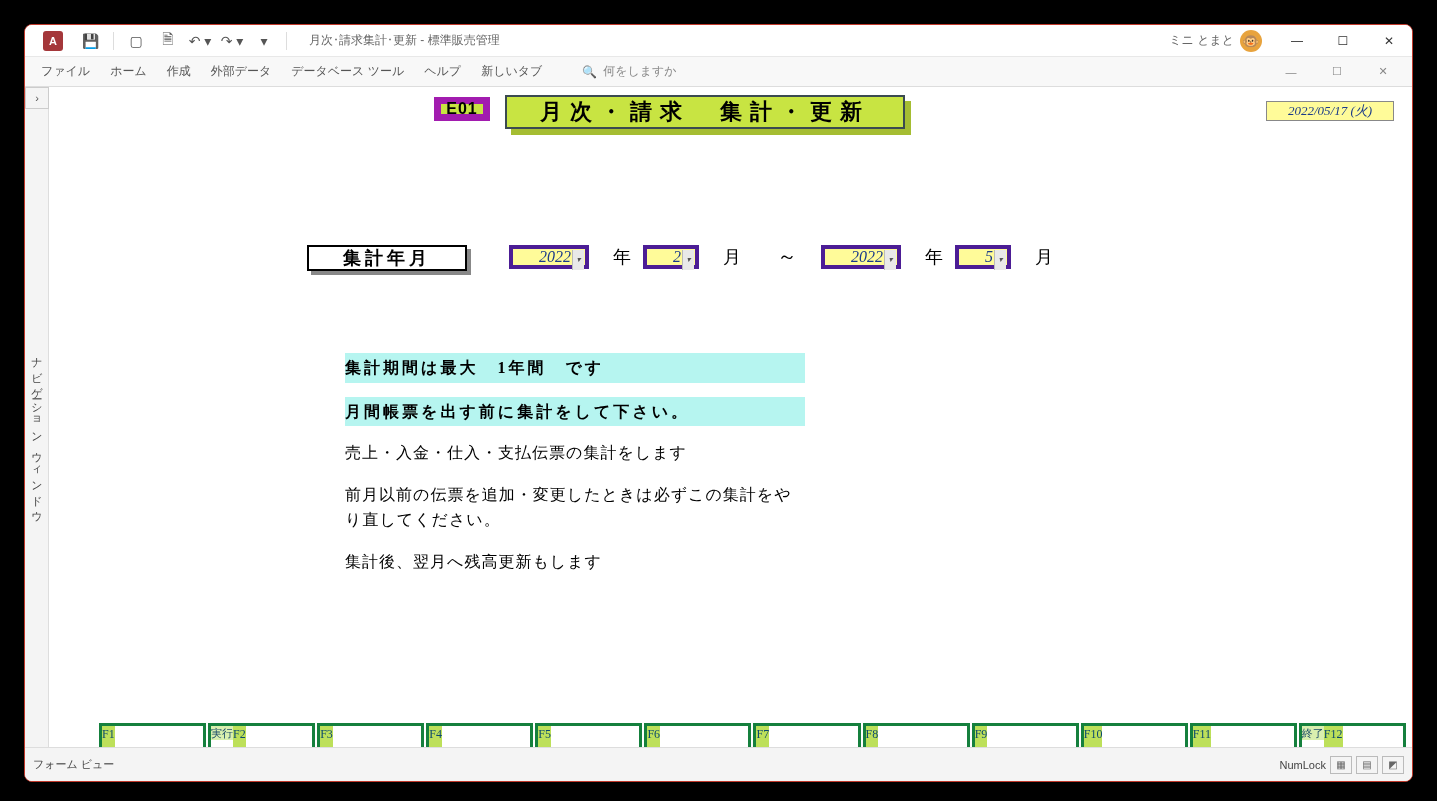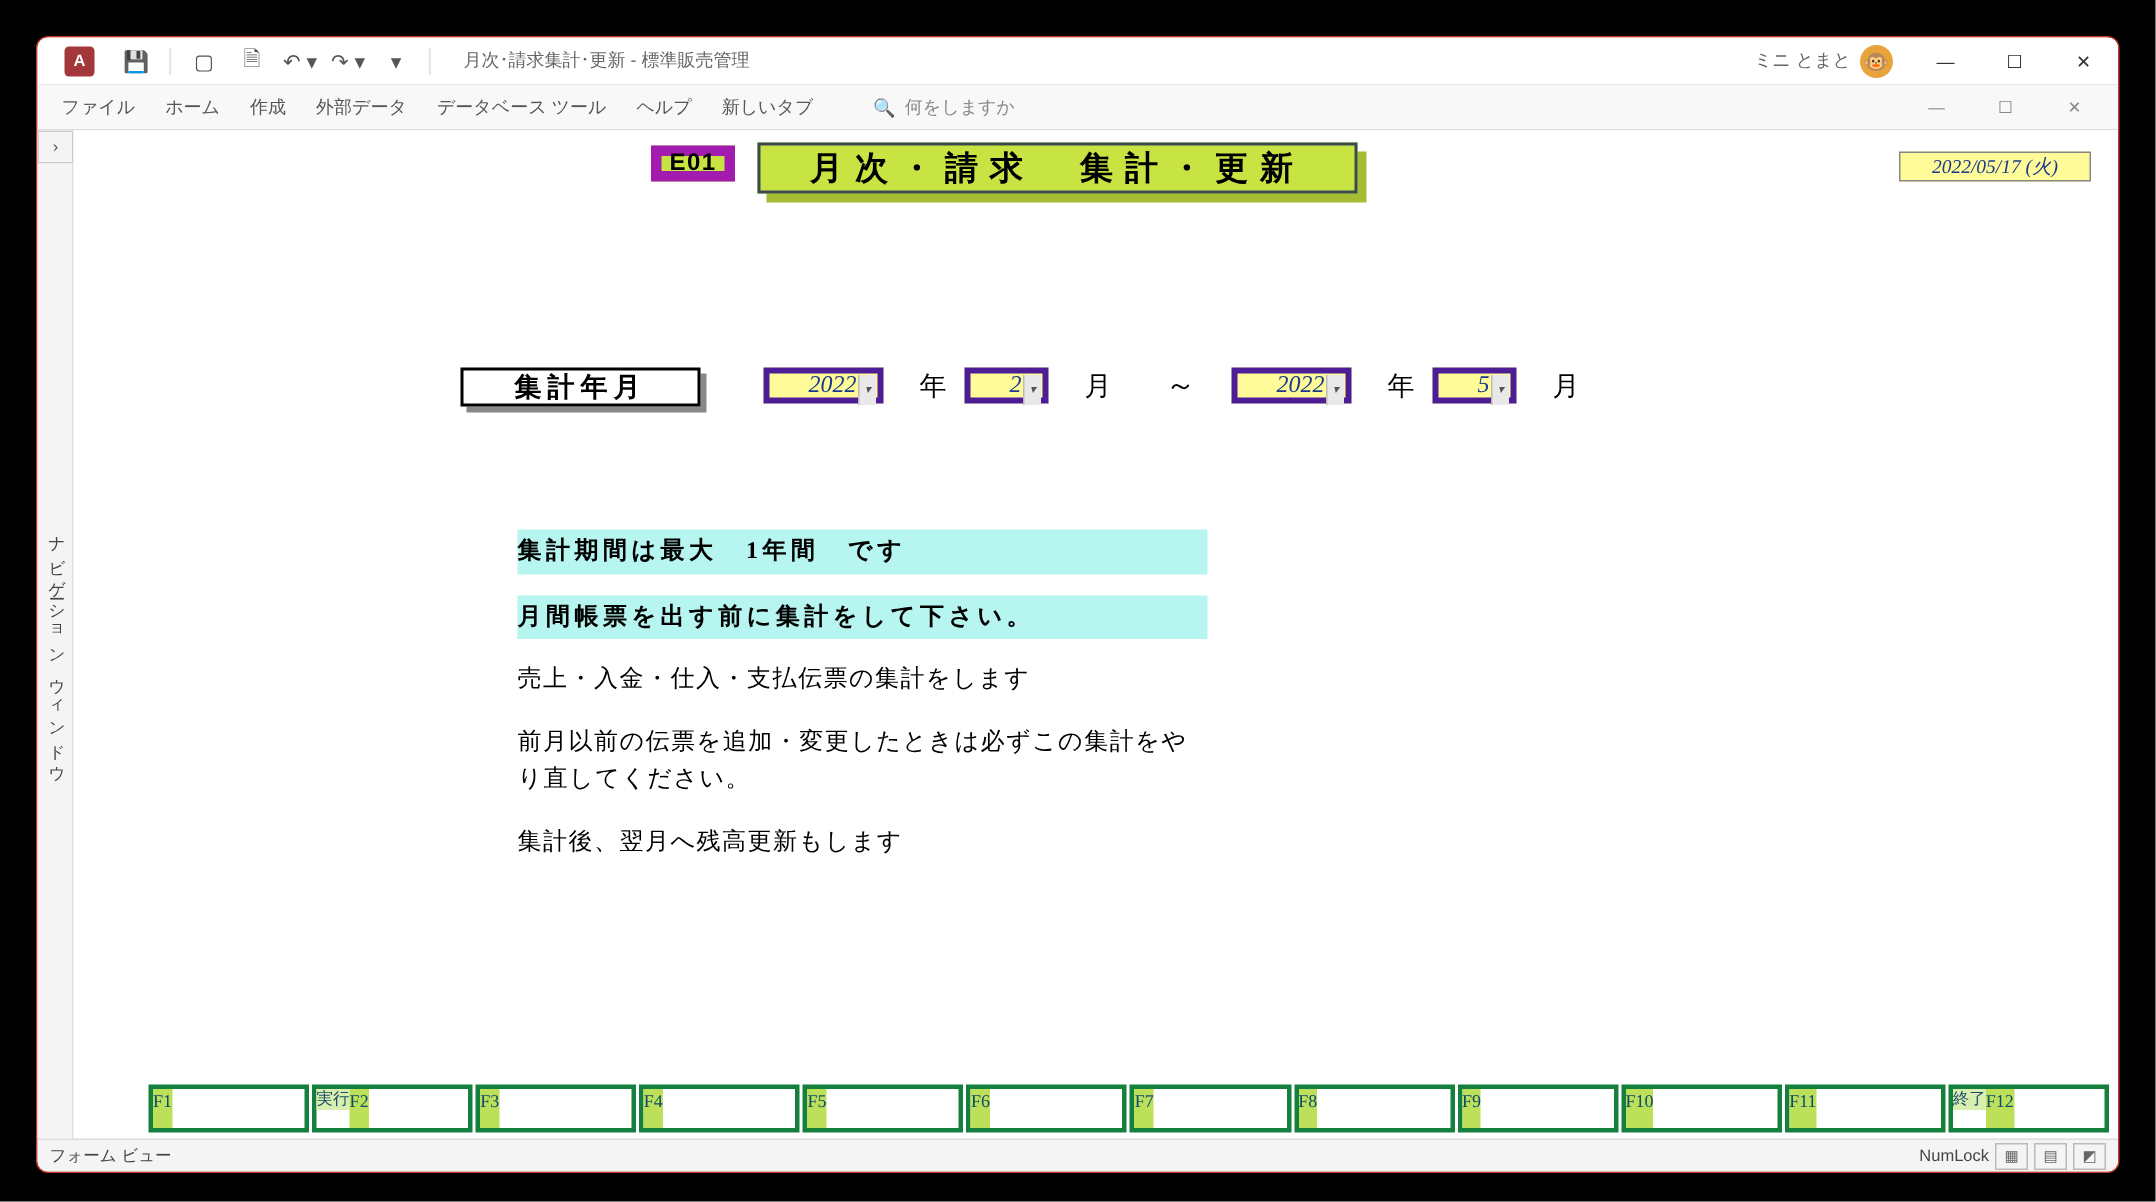--- a/index.html
+++ b/index.html
@@ -40,21 +40,21 @@
 .combo .caret { position: absolute; right: 1px; top: 1px; width: 12px; height: 20px; background: #e9e9e9; border-left:1px solid #bbb; display: flex; align-items: center; justify-content: center; font-size: 8px; color: #555; }
 .unit { margin: 0 12px 0 4px; font-weight: normal; }
 .tilde { margin: 0 24px; font-size: 20px; }
 .info-block { position: absolute; top: 266px; left: 296px; width: 460px; font-family: "MS Mincho", serif; font-size: 16px; line-height: 1.6; letter-spacing: 1px; }
 .info-hl { background: #b6f5f0; font-weight: bold; padding: 2px 0; display: block; margin-bottom: 14px; letter-spacing:3px; }
 .info-p { margin-bottom: 16px; }
 .fkey-bar { position: absolute; bottom: 4px; left: 50px; right: 6px; display: flex; gap: 2px; }
 .fkey { flex: 1; display: flex; border: 3px solid #15803d; }
 .fkey .lbl { height: 14px; background: #d9efaf; font-size: 11px; text-align: center; color: #1e4d6b; line-height: 14px; }
 .fkey .key { height: 26px; background: #bde05a; font-size: 12px; text-align: center; color: #0c4a6e; font-family: "Times New Roman", serif; line-height: 16px; }
-.statusbar { height: 22px; background: #f4f4f4; border-top: 1px solid #ddd; display: flex; align-items: center; font-size: 11px; color: #444; padding: 0 8px; position: absolute; bottom: 0; left: 0; right: 0; }
+.statusbar { height: 34px; background: #f4f4f4; border-top: 1px solid #ddd; display: flex; align-items: center; font-size: 11px; color: #444; padding: 0 8px; position: absolute; bottom: 0; left: 0; right: 0; }
 .statusbar .spacer { flex: 1; }
 .statusbar .sb-icon { width: 22px; height: 18px; margin-left: 4px; display:flex; align-items:center; justify-content:center; border:1px solid #bbb; font-size:10px; color:#666; cursor:pointer; }
 </style>
 </head>
 <body>
 
 <div class="window">
 
   <div class="titlebar">
     <div class="access-icon">A</div>

